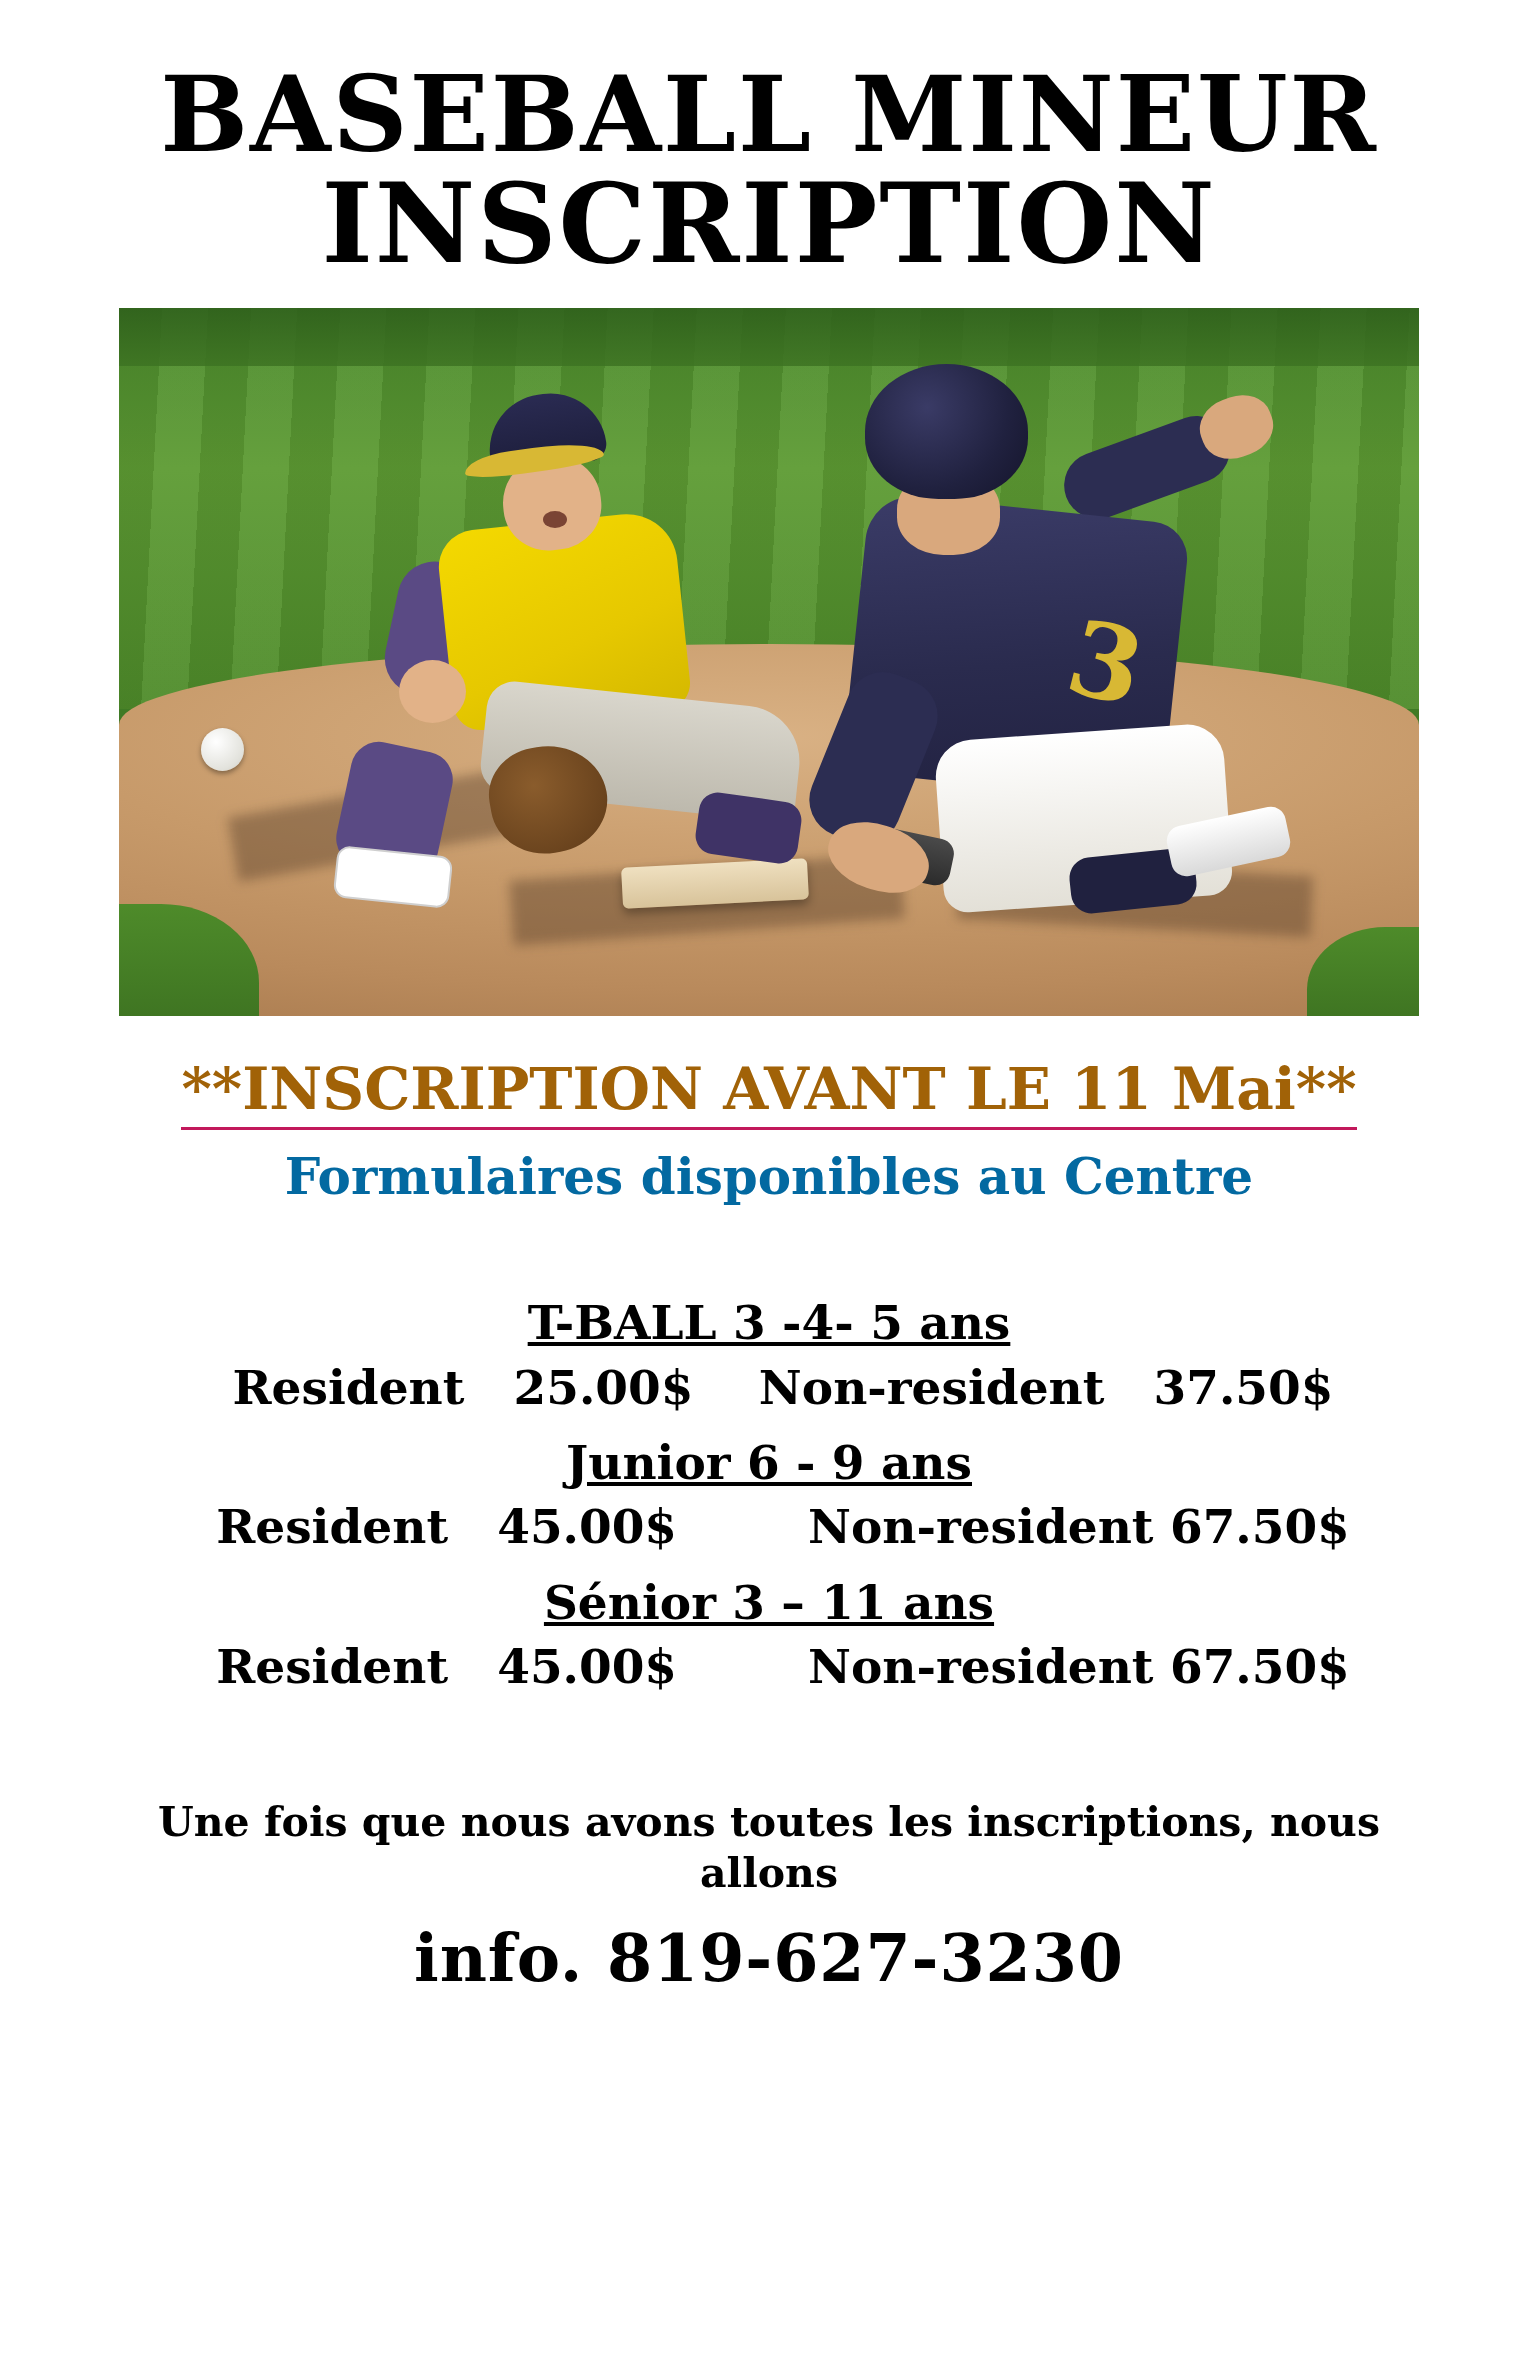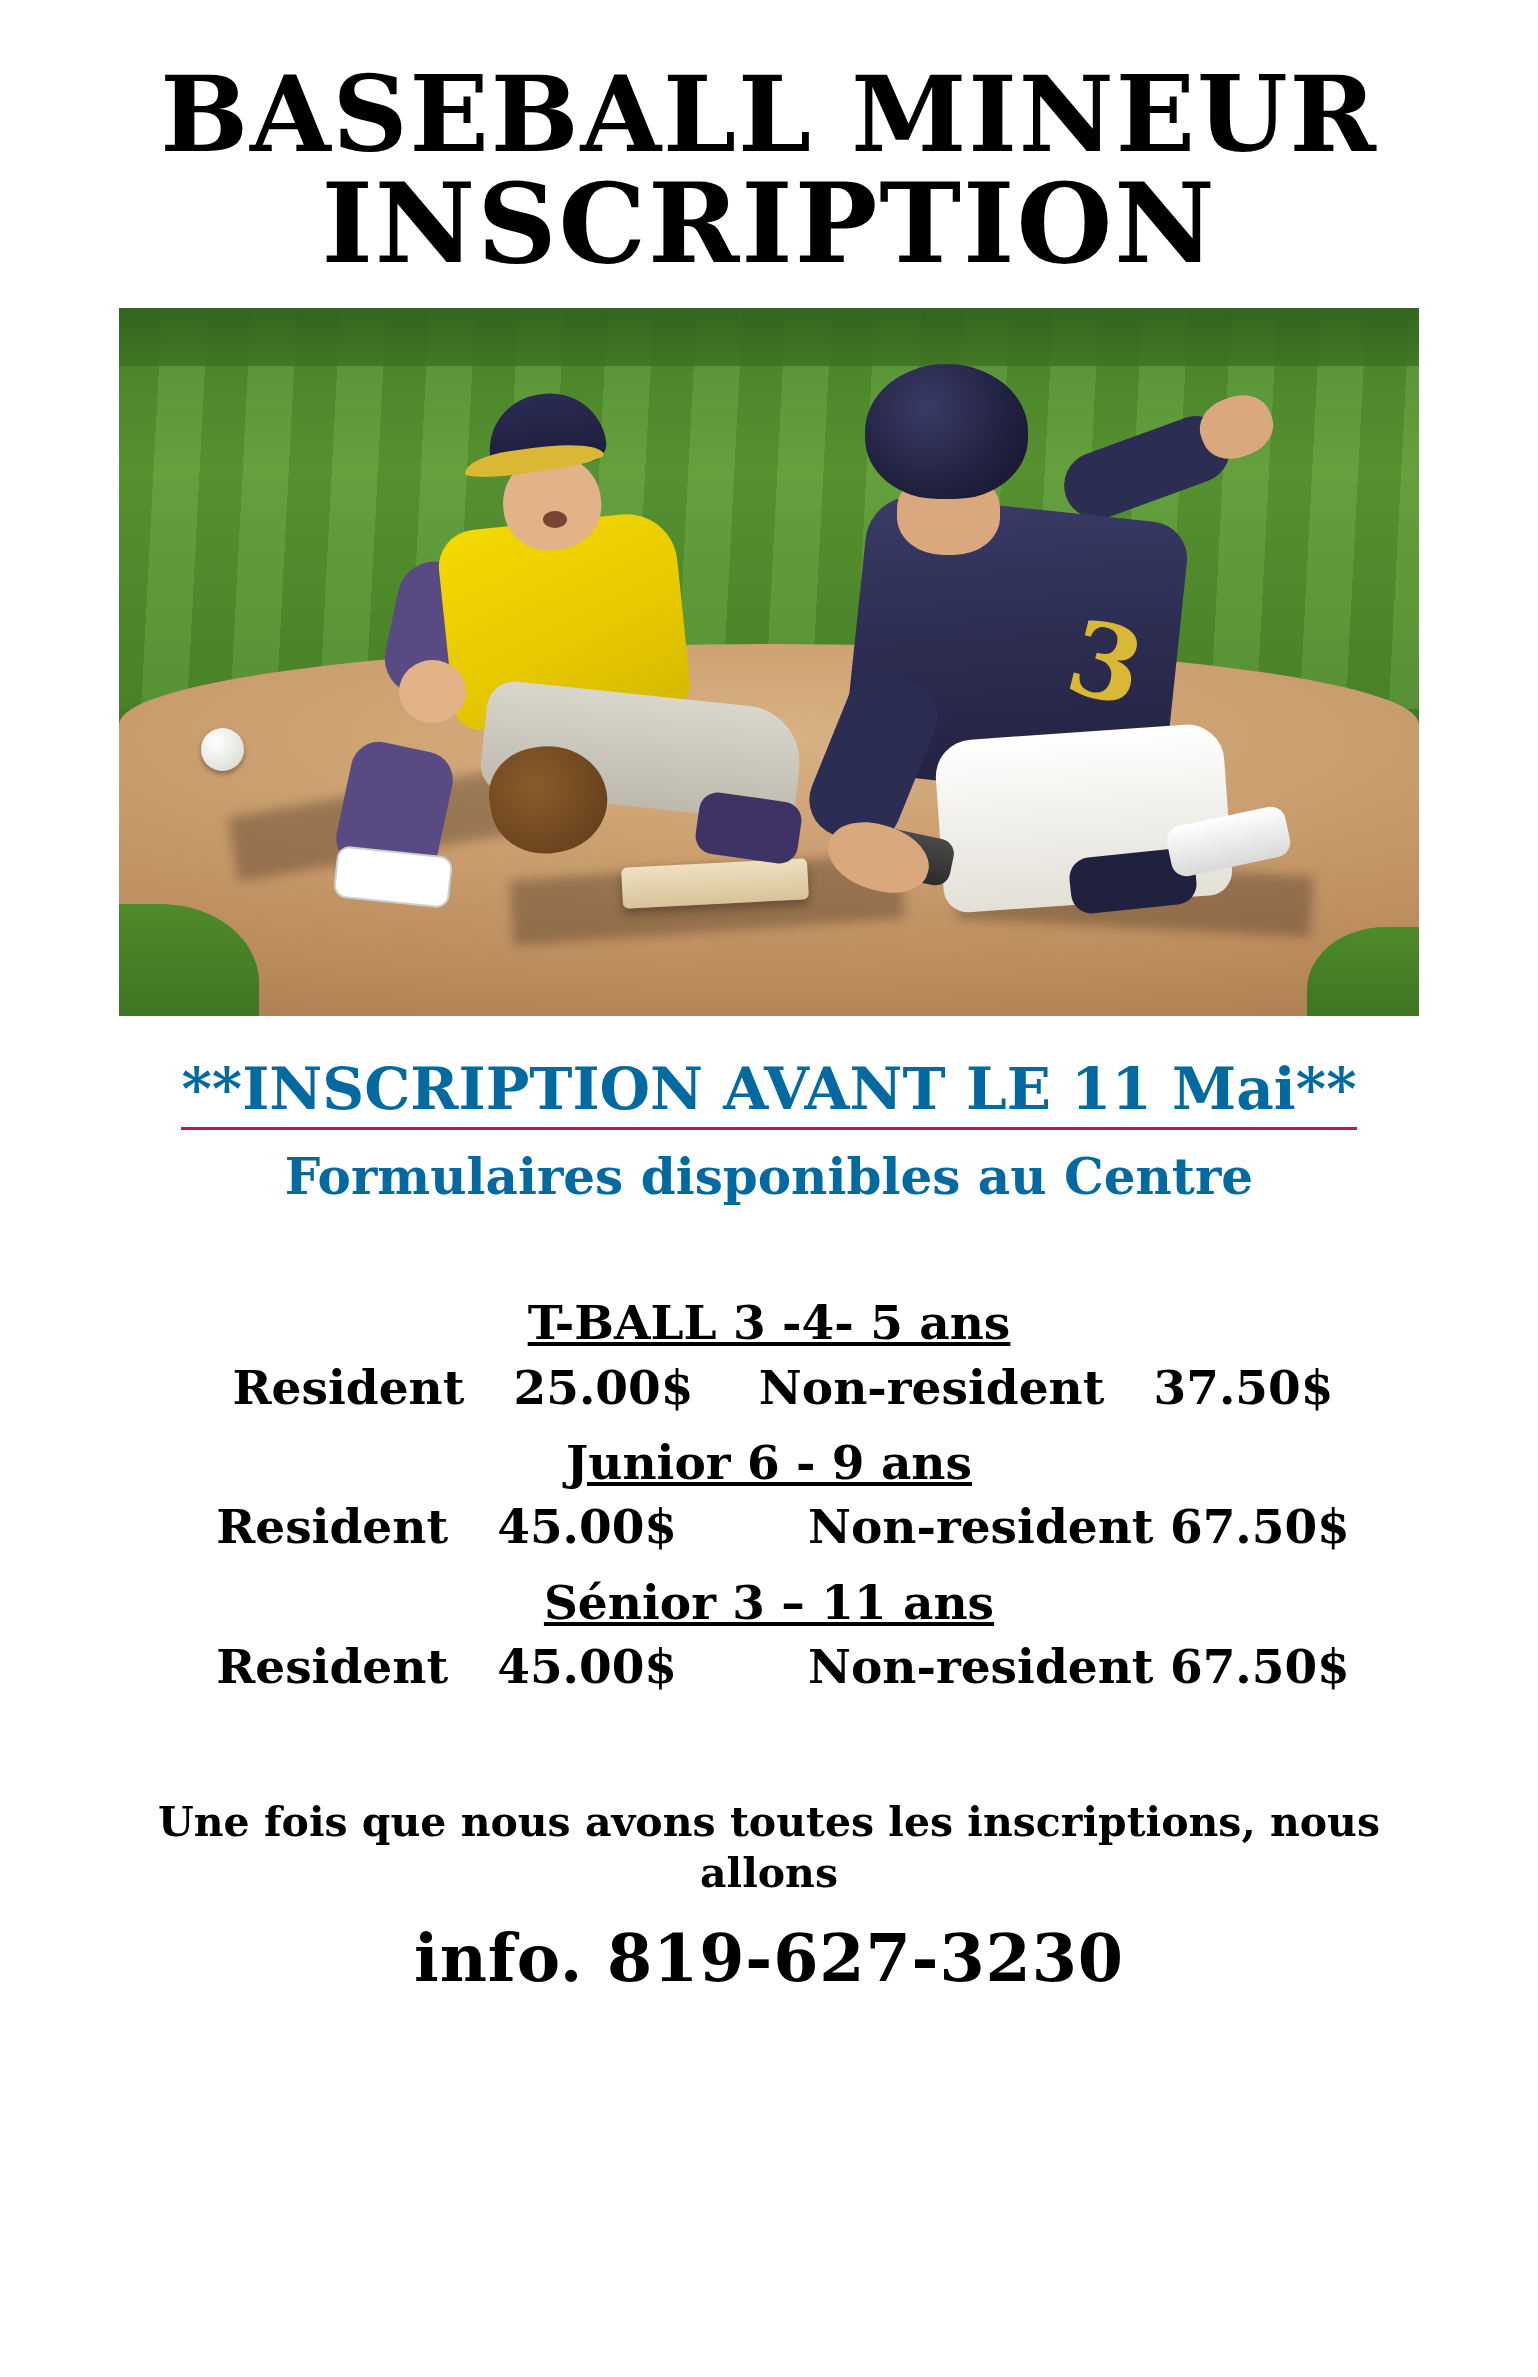--- a/index.html
+++ b/index.html
@@ -281,21 +281,21 @@
     transform: rotate(12deg);
   }
 
   
   .deadline {
     margin-top: 39px;
     text-align: center;
     font-family: "DejaVu Serif", serif;
     font-weight: bold;
     font-size: 58px;
-    color: #0369a1;
+    color: #a16207;
     letter-spacing: 0px;
   }
   .deadline .u {
     border-bottom: 3.7px solid #c2185b;
     padding-bottom: 3.7px;
   }
   .forms {
     margin-top: 24px;
     text-align: center;
     font-family: "DejaVu Serif", serif;

